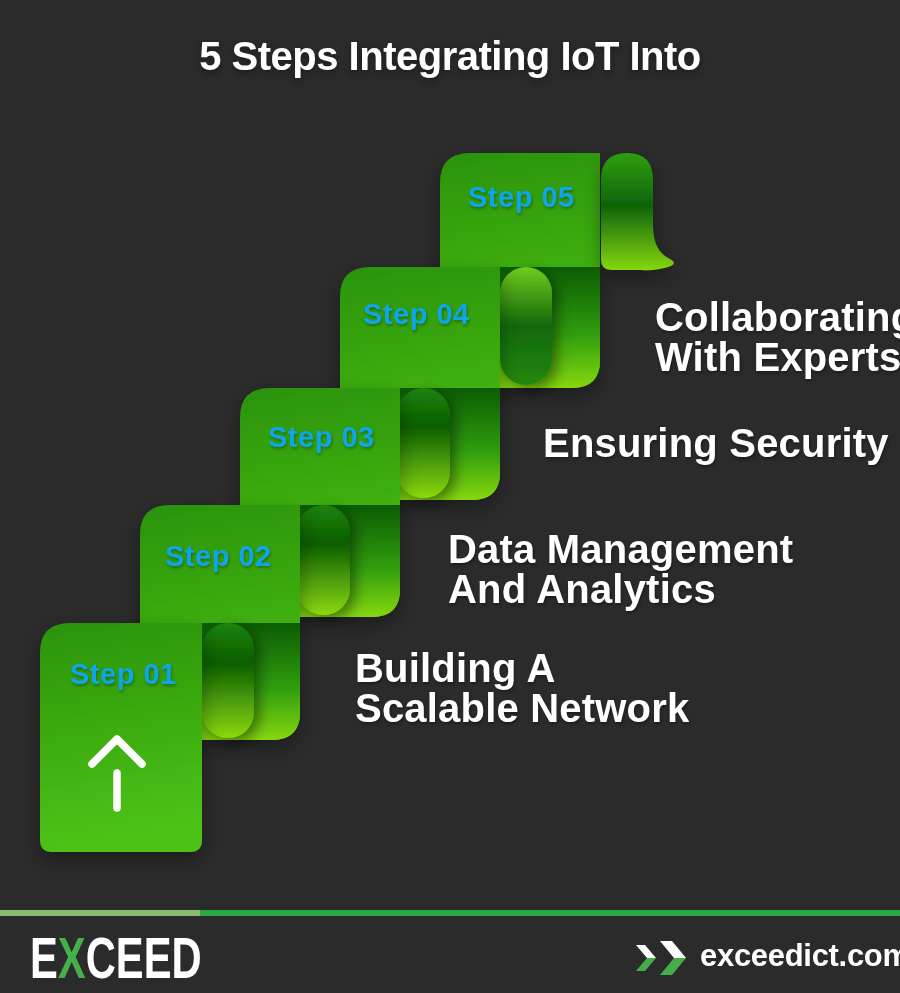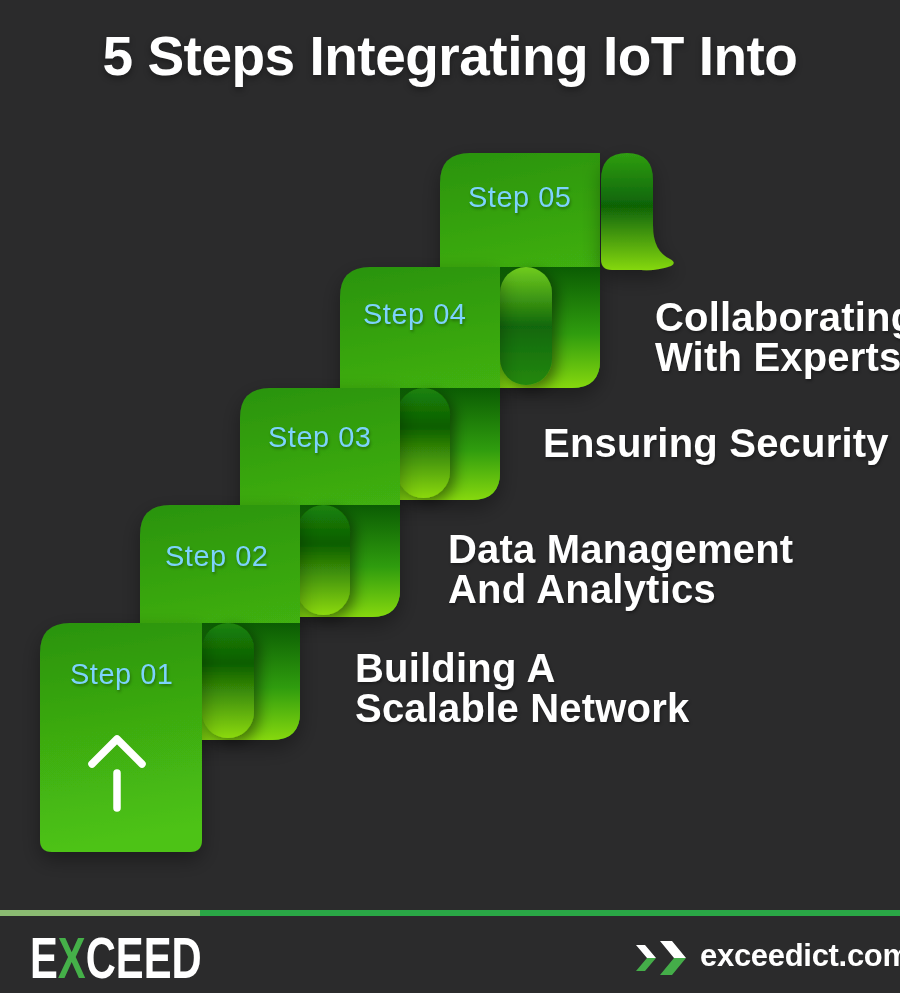--- a/index.html
+++ b/index.html
@@ -5,26 +5,26 @@
   html,body{margin:0;padding:0;background:#1e1e1e;}
   .canvas{
     position:relative;width:900px;height:993px;overflow:hidden;
     background:#2b2b2c;
     font-family:"Liberation Sans",sans-serif;
     -webkit-font-smoothing:antialiased;
   }
   .title{
     position:absolute;top:32px;left:0;width:900px;
     text-align:center;color:#ffffff;font-weight:bold;
-    font-size:55px;line-height:48px;letter-spacing:-0.5px;
+    font-size:40px;line-height:48px;letter-spacing:-0.5px;
     text-shadow:0 3px 6px rgba(0,0,0,.35);
   }
   .ribbon-svg{position:absolute;left:0;top:0;}
   .step-label{
-    position:absolute;color:#7dd3fc;font-weight:normal;font-size:29px;
+    position:absolute;color:#0ea5e9;font-weight:bold;font-size:29px;
     letter-spacing:.5px;text-shadow:1px 2px 3px rgba(0,0,0,.3);
   }
   .desc{
     position:absolute;color:#ffffff;font-weight:bold;font-size:40px;
     line-height:40px;white-space:pre-line;letter-spacing:.2px;
     text-shadow:1px 2px 3px rgba(0,0,0,.35);
   }
   .divider{position:absolute;top:910px;height:6px;}
   .divider.left{left:0;width:200px;background:#8bbb72;}
   .divider.right{left:200px;width:700px;background:#2aa746;}

